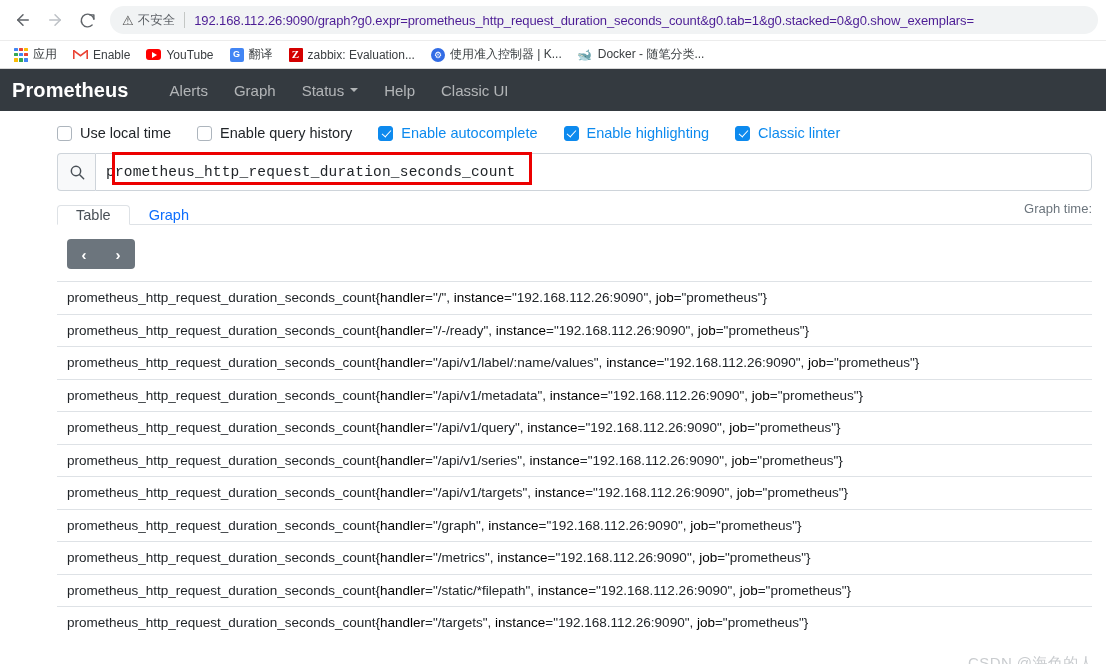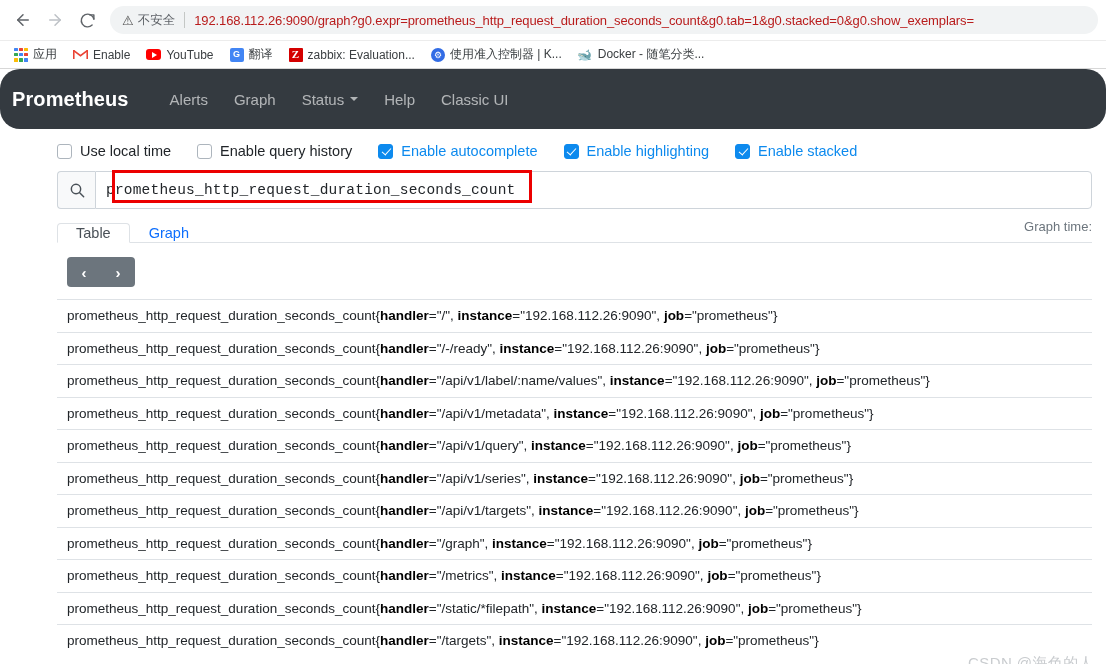--- a/index.html
+++ b/index.html
@@ -55,21 +55,21 @@
   }
   .security-chip .warn-tri { color: #4a4a4a; font-size: 13px; line-height: 1; }
   .omni-divider {
     width: 1px; height: 16px;
     background: #c4c7c5;
     margin: 0 9px;
     flex: 0 0 auto;
   }
   .omni-url {
     font-size: 13px;
-    color: #b91c1c;
+    color: #4c1d95;
     white-space: nowrap;
     overflow: hidden;
     flex: 1 1 auto;
     letter-spacing: -0.1px;
   }
 
   
   .bookmarks {
     height: 28px;
     display: flex;
@@ -130,26 +130,25 @@
   .k8s-ico {
     width: 14px; height: 14px; border-radius: 50%;
     background: #326ce5; color: #fff;
     display: flex; align-items: center; justify-content: center;
     font-size: 9px;
   }
   .dk-ico { font-size: 12px; color: #4a4a4a; }
 
   
   .prom-navbar {
-    height: 60px;
+    height: 42px;
     background: #343a40;
     display: flex;
     align-items: center;
     padding: 0 12px;
-    border-radius: 20px;
   }
   .brand {
     color: #ffffff;
     font-size: 20px;
     font-weight: 600;
     margin-right: 28px;
     letter-spacing: 0.1px;
   }
   .nav-links { display: flex; align-items: center; gap: 0; }
   .nav-link {
@@ -322,21 +321,21 @@
   .results-table td {
     border-top: 1px solid #dee2e6;
     padding: 8px 8px 8px 10px;
     font-size: 13.5px;
     color: #212529;
     white-space: nowrap;
     overflow: hidden;
     line-height: 1.15;
   }
   .metric-name { color: #212529; }
-  .lbl-key { font-weight: bold; color: #000; }
+  .lbl-key { font-weight: normal; color: #000; }
   .lbl-val { color: #212529; }
   .brace { color: #212529; }
 
   
   .watermark {
     position: absolute;
     right: 12px;
     bottom: 8px;
     font-size: 15px;
     color: #c9cccf;
@@ -470,21 +469,21 @@
       <label class="opt on">
         <span class="cbx checked"></span>
         <span class="opt-label">Enable autocomplete</span>
       </label>
       <label class="opt on">
         <span class="cbx checked"></span>
         <span class="opt-label">Enable highlighting</span>
       </label>
       <label class="opt on">
         <span class="cbx checked"></span>
-        <span class="opt-label">Enable stacked</span>
+        <span class="opt-label">Classic linter</span>
       </label>
     </div>
 
     <div class="query-row">
       <div class="search-addon">
         <svg width="16" height="16" viewBox="0 0 24 24" fill="none" stroke="currentColor" stroke-width="2.2" stroke-linecap="round">
             <circle cx="10.5" cy="10.5" r="7"></circle>
             <line x1="16" y1="16" x2="22" y2="22"></line>
           </svg>
       </div>

